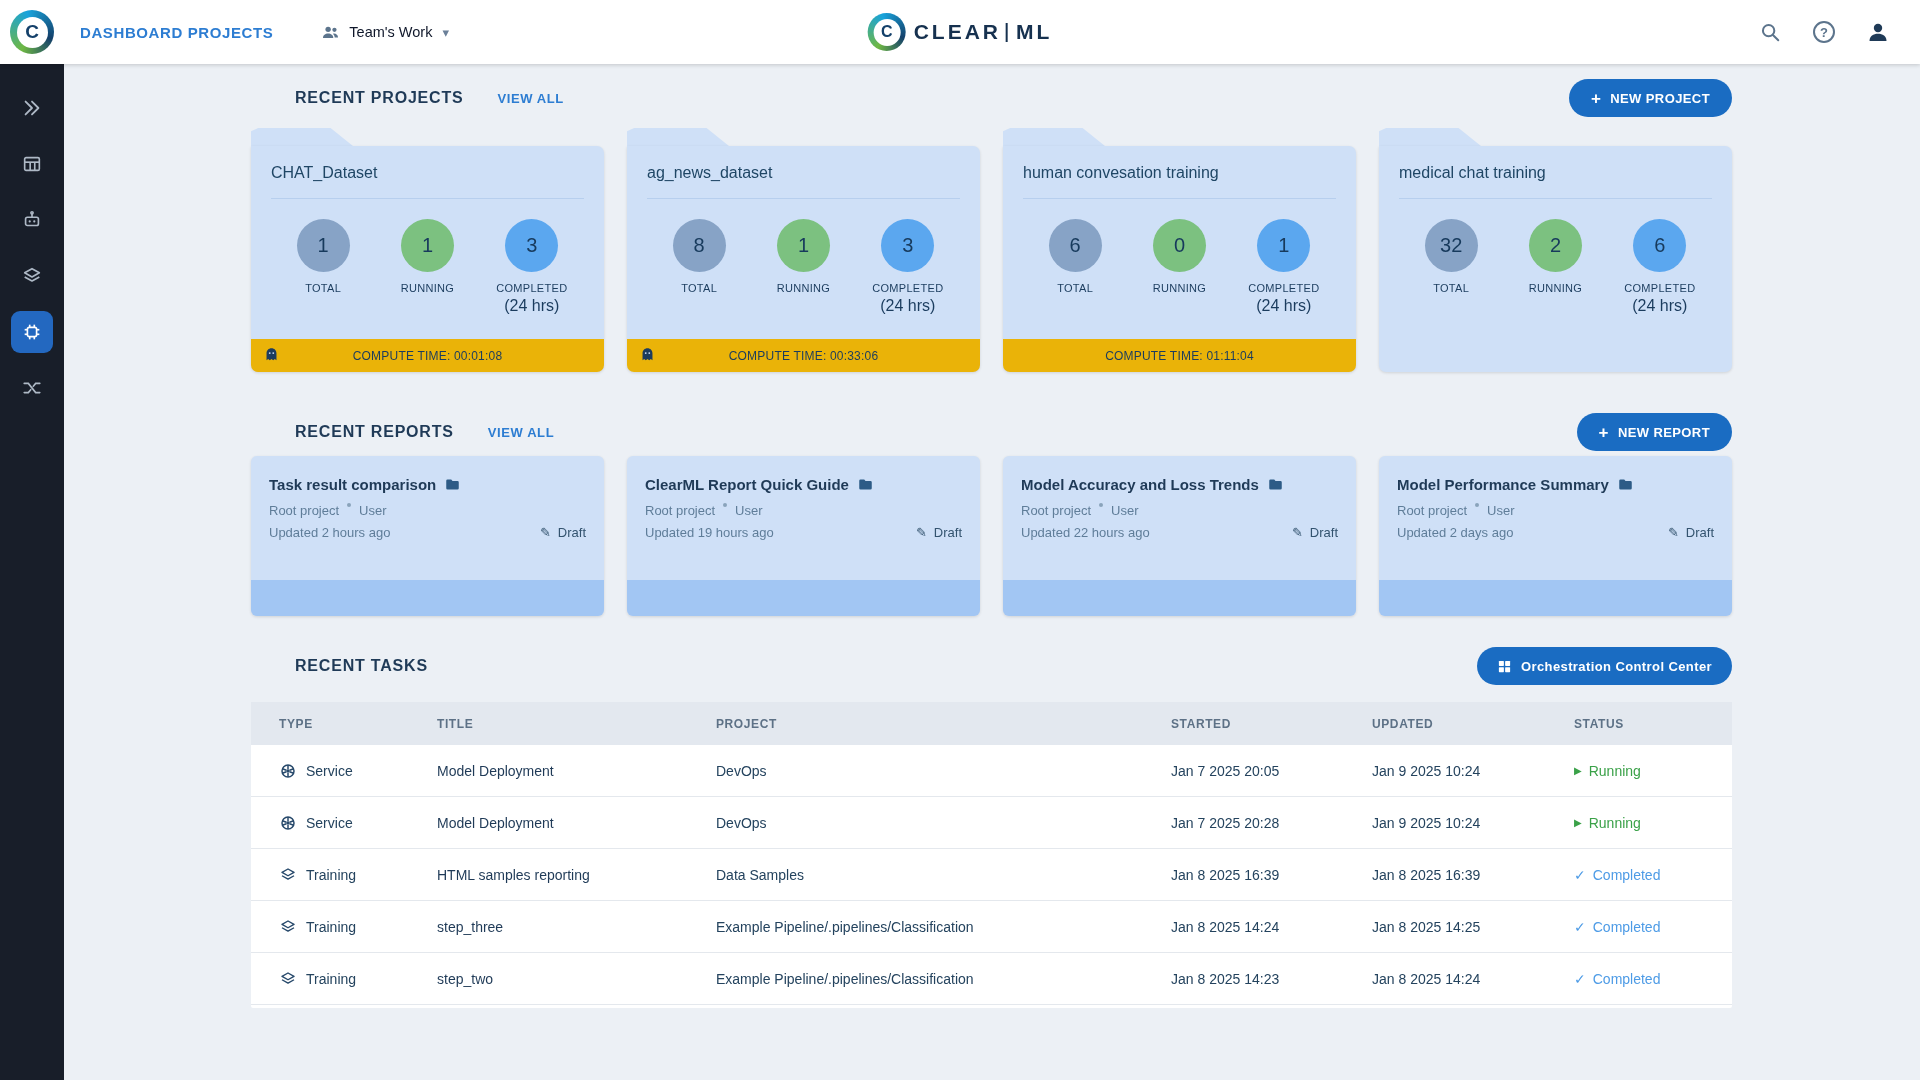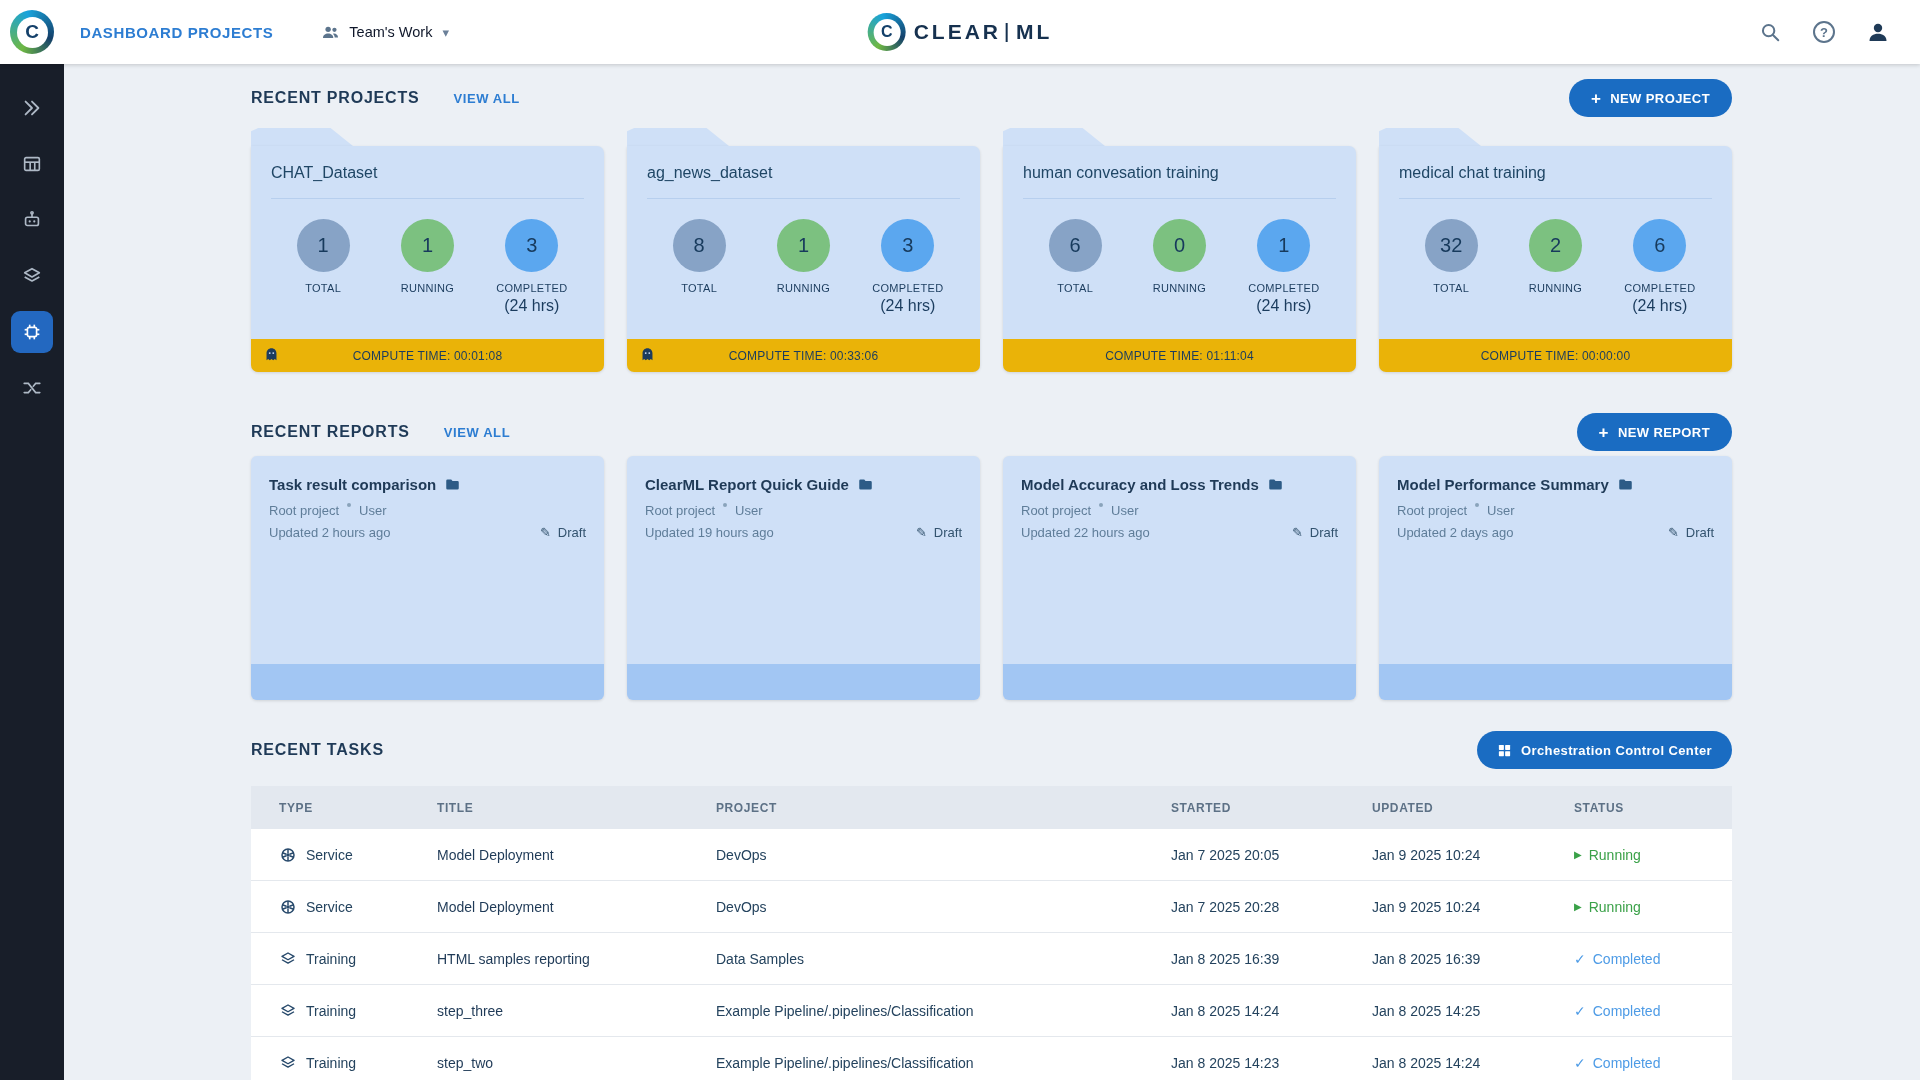--- a/index.html
+++ b/index.html
@@ -40,21 +40,21 @@
              color:#aeb9c6; cursor:pointer; }
   .sb-sel { width:42px; height:42px; background:#2368c0; border-radius:9px;
             display:flex; align-items:center; justify-content:center; color:#fff; }
 
   
   .main { position:absolute; top:64px; left:64px; width:1856px; height:1016px;
           padding-left:187px; overflow:hidden; }
   .content { width:1481px; }
 
   .section-head { display:flex; align-items:center; }
-  .sec-title { color:#1f3a57; font-size:16px; font-weight:700; letter-spacing:.8px; }
+  .sec-title { color:#1f3a57; font-size:16px; font-weight:700; letter-spacing:.8px;margin-left:44px; }
   .view-all { color:#2d7dd2; font-size:13px; font-weight:600; letter-spacing:.6px;
               margin-left:34px; cursor:pointer; }
   .btn { margin-left:auto; height:38px; border:none; border-radius:19px; background:#1a6cc2;
          color:#fff; font-family:inherit; font-size:13px; font-weight:700; letter-spacing:.4px;
          display:flex; align-items:center; padding:0 22px; cursor:pointer; gap:9px; }
   .btn .plus { font-size:17px; font-weight:700; line-height:1; }
 
   .head1 { margin-top:12px; height:44px; }
   .cards-row { display:flex; gap:23px; margin-top:8px; }
 
@@ -77,37 +77,37 @@
   .stat-label { color:#1b3c5e; font-size:11px; letter-spacing:.3px; }
   .stat-sub { color:#1b3c5e; font-size:16px; margin-top:3px; }
   .pcard-footer { position:absolute; left:0; right:0; bottom:0; height:33px; background:#eab308;
                   border-radius:0 0 7px 7px; display:flex; align-items:center; justify-content:center;
                   color:#1b3c5e; font-size:12px; letter-spacing:.2px; }
   .ghost { position:absolute; left:12px; top:7px; }
 
   
   .head2 { margin-top:40px; height:40px; }
   .rcards-row { display:flex; gap:23px; margin-top:4px; }
-  .rcard { width:353px; height:244px; background:#cfe0f7; border-radius:6px; position:relative;
+  .rcard { width:353px; height:160px; background:#cfe0f7; border-radius:6px; position:relative;
            box-shadow:0 1px 3px rgba(0,0,0,.12); padding:20px 18px 0 18px; cursor:pointer; }
   .rcard-title-row { display:flex; align-items:center; gap:9px; }
   .rcard-title { color:#1f3a57; font-size:15px; font-weight:600; }
   .rcard-meta { margin-top:10px; color:#5f7d99; font-size:13px; display:flex; align-items:flex-start; }
   .dot { width:4px; height:4px; border-radius:50%; background:#8aa3bb; margin:0 8px; display:inline-block; }
   .rcard-row2 { margin-top:7px; display:flex; align-items:flex-end; color:#5f7d99; font-size:13px; }
   .draft { margin-left:auto; color:#33536f; display:flex; align-items:center; gap:7px; }
   .pencil { font-size:13px; color:#33536f; }
   .rcard-desc { margin-top:20px; color:#24435e; font-size:15px; line-height:1.35; }
   .rcard-footer { position:absolute; left:0; right:0; bottom:0; height:36px; background:#a2c6f3;
                   border-radius:0 0 6px 6px; }
 
   
   .head3 { margin-top:28px; height:44px; }
   .btn-orch { padding:0 20px; }
-  .table { margin-top:14px; background:#fff; padding-bottom:22px; border-radius:2px; }
+  .table { margin-top:14px; background:#fff; padding-bottom:3px; border-radius:2px; }
   .trow { display:grid; grid-template-columns:158px 279px 455px 201px 202px 1fr;
           align-items:center; padding-left:28px; }
   .thead { height:43px; background:#e3e8ef; }
   .thead div { color:#5d7186; font-size:12px; font-weight:700; letter-spacing:.6px; }
   .tbody-row { height:52px; border-bottom:1px solid #e4e8ed; background:#fff; cursor:pointer; }
   .cell { color:#24435e; font-size:14px; }
   .cell-type { display:flex; align-items:center; gap:9px; }
   .cell-title { font-weight:500; color:#1f3a57; }
   .status { display:flex; align-items:center; gap:7px; font-size:14px; }
   .st-running { color:#3aa148; }
@@ -342,23 +342,20 @@
           <div class="stat">
             <div class="stat-circle c-running">2</div>
             <div class="stat-label">RUNNING</div>
           </div>
           <div class="stat">
             <div class="stat-circle c-completed">6</div>
             <div class="stat-label">COMPLETED</div>
             <div class="stat-sub">(24 hrs)</div>
           </div>
         </div>
-        <div class="pcard-footer">
-          <span>COMPUTE TIME: 00:00:00</span>
-        </div>
       </div>
     </div>
   </div>
 
   <div class="section-head head2">
     <span class="sec-title">RECENT REPORTS</span>
     <span class="view-all">VIEW ALL</span>
     <button class="btn">
       <span class="plus">+</span>
       <span>NEW REPORT</span>

